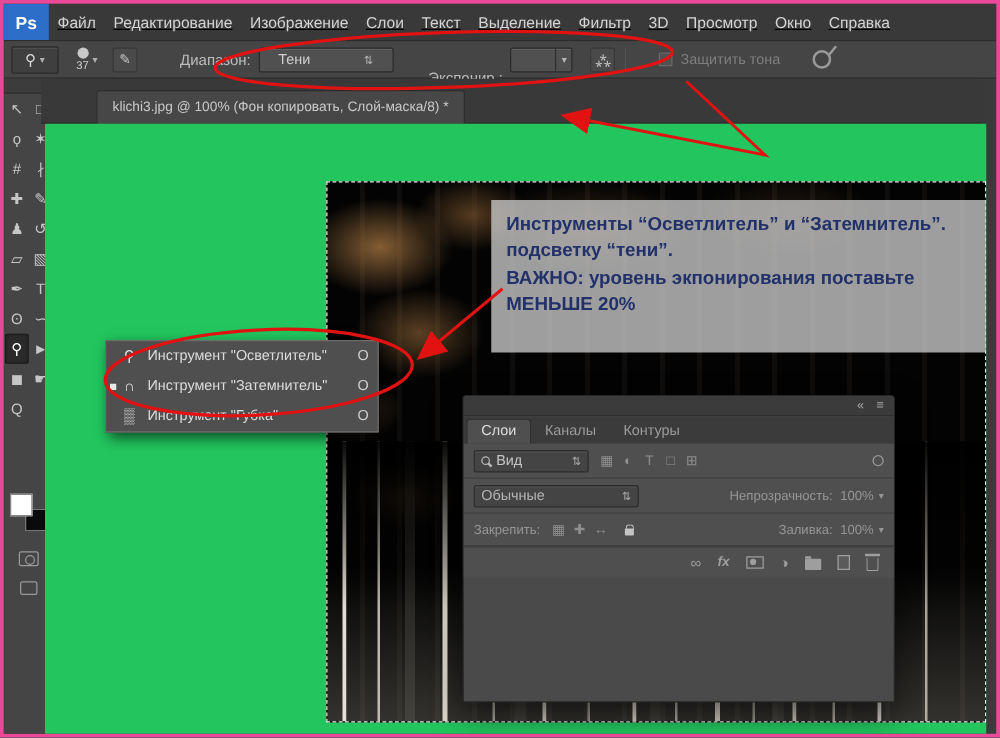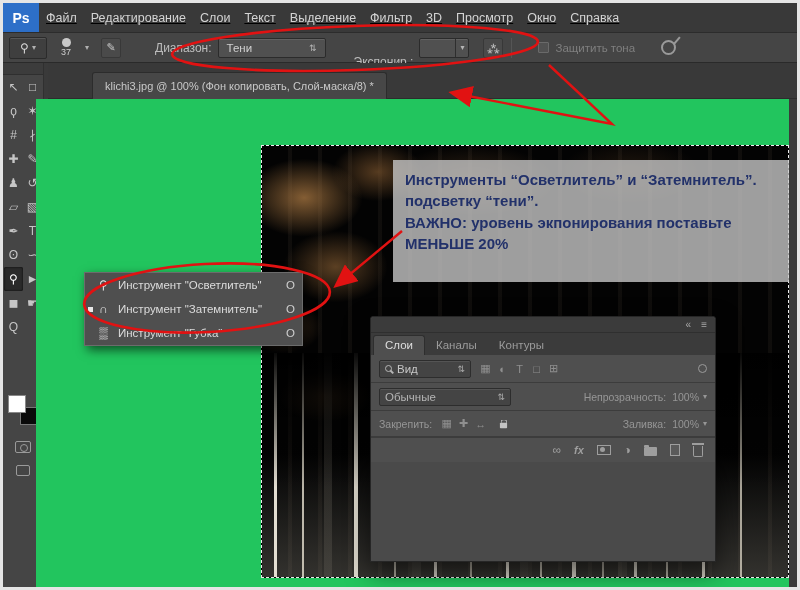--- a/index.html
+++ b/index.html
@@ -1,53 +1,53 @@
 <!DOCTYPE html>
 <html><head>
 <meta charset="utf-8">
 <style>
   *{margin:0;padding:0;box-sizing:border-box;}
   body{background:#222;font-family:"Liberation Sans",sans-serif;-webkit-font-smoothing:antialiased;}
-  .window{position:relative;width:800px;height:590px;border:3px solid #e5e5e5;background:#3a3a3a;overflow:hidden;}
+  .window{position:relative;width:800px;height:590px;border:3px solid #ec4899;background:#3a3a3a;overflow:hidden;}
 
   
   .menubar{position:absolute;left:0;top:0;width:794px;height:30px;background:#393939;border-bottom:1px solid #2c2c2c;display:flex;align-items:stretch;}
   .ps-logo{width:36px;display:flex;align-items:center;justify-content:center;background:#2d6fc8;color:#fff;font-weight:bold;font-size:14px;}
   .menu-items{display:flex;align-items:center;text-decoration:underline;}
   .menu-item{padding:0 7px;font-size:12.5px;color:#d4d4d4;line-height:30px;cursor:default;white-space:nowrap;}
 
   
   .optionsbar{position:absolute;left:0;top:30px;width:794px;height:30px;background:#454545;border-bottom:1px solid #2a2a2a;display:flex;align-items:center;padding:0 6px;font-size:12px;color:#c2c2c2;}
   .tool-preset{width:38px;height:22px;background:#3f3f3f;border:1px solid #2b2b2b;box-shadow:inset 0 1px 0 #565656;display:flex;align-items:center;justify-content:center;gap:3px;border-radius:2px;}
   .tool-preset .g{color:#d8d8d8;font-size:12px;}
   .tiny-arrow{font-size:8px;color:#b0b0b0;}
   .vdiv{width:1px;height:20px;background:#2e2e2e;border-right:1px solid #555;margin:0 8px;}
-  .brush-widget{display:flex;align-items:center;gap:14px;margin-left:14px;}
+  .brush-widget{display:flex;align-items:center;gap:3px;margin-left:14px;}
   .brush-col{display:flex;flex-direction:column;align-items:center;line-height:1;}
   .brush-dot{width:9px;height:9px;border-radius:50%;background:#c9c9c9;margin-bottom:1px;}
   .brush-size{font-size:9px;color:#cfcfcf;}
   .panel-toggle{margin-left:12px;width:20px;height:20px;border:1px solid #383838;border-radius:2px;display:flex;align-items:center;justify-content:center;color:#c5c5c5;font-size:11px;background:#4a4a4a;}
   .opt-label{color:#bdbdbd;margin-left:34px;margin-right:6px;}
   .opt-label.exp{margin-left:28px;margin-top:28px;}
-  .select{height:20px;background:#505050;border:1px solid #2b2b2b;box-shadow:inset 0 1px 0 rgba(255,255,255,.1);border-radius:2px;display:flex;align-items:center;padding:0 8px;color:#d0d0d0;}
+  .select{height:20px;background:#505050;border:1px solid #2b2b2b;box-shadow:inset 0 1px 0 rgba(255,255,255,.1);border-radius:2px;display:flex;align-items:center;padding:0 15px;color:#d0d0d0;}
   .select .sval{flex:1;font-size:11.5px;}
   .select .updn{font-size:9px;color:#b5b5b5;margin-left:6px;}
   .select.range{width:108px;}
   .combo{height:20px;display:flex;align-items:stretch;border:1px solid #2b2b2b;border-radius:2px;background:#505050;box-shadow:inset 0 1px 0 rgba(255,255,255,.1);}
   .combo .cval{display:flex;align-items:center;padding:4px 6px;font-size:11.5px;color:#d0d0d0;min-width:34px;margin-top:48px;}
   .combo .cbtn{width:13px;display:flex;align-items:center;justify-content:center;border-left:1px solid #2e2e2e;color:#b5b5b5;font-size:8px;}
   .airbrush{margin-left:14px;width:20px;height:20px;border:1px solid #383838;background:#4a4a4a;border-radius:2px;display:flex;align-items:center;justify-content:center;color:#c5c5c5;font-size:11px;}
   .chk-wrap{display:flex;align-items:center;gap:6px;margin-left:18px;}
   .chk{width:11px;height:11px;background:#515151;border:1px solid #6a6a6a;border-radius:1px;}
   .chk-label{color:#7f7f7f;font-size:11.5px;}
   .ring{margin-left:26px;width:15px;height:15px;border:2px solid #9a9a9a;border-radius:50%;position:relative;}
   .ring::after{content:"";position:absolute;right:-4px;top:-6px;width:2px;height:9px;background:#9a9a9a;transform:rotate(40deg);}
 
   
-  .tabbar{position:absolute;left:45px;top:60px;width:753px;height:36px;background:#393939;border-bottom:1px solid #2c2c2c;}
+  .tabbar{position:absolute;left:30px;top:60px;width:753px;height:36px;background:#393939;border-bottom:1px solid #2c2c2c;}
   .doc-tab{position:absolute;left:44px;top:9px;height:27px;background:#474747;border:1px solid #2c2c2c;border-bottom:none;border-radius:3px 3px 0 0;display:flex;align-items:center;padding:0 12px;font-size:11px;color:#c9c9c9;white-space:nowrap;}
 
   
   .toolbar{position:absolute;left:0;top:60px;width:41px;height:524px;background:#454545;border-right:1px solid #303030;}
   .toolbar-top{height:12px;background:#3c3c3c;border-bottom:1px solid #2f2f2f;}
   .tools{display:grid;grid-template-columns:repeat(2,19px);justify-content:center;}
   .tool{width:19px;height:24px;display:flex;align-items:center;justify-content:center;cursor:default;}
   .tool .tglyph{font-size:12px;color:#c6c6c6;line-height:1;}
   .tool.selected{background:#2a2a2a;border-radius:2px;box-shadow:inset 0 0 2px #000;}
   .tool.selected .tglyph{color:#fff;}
@@ -167,20 +167,21 @@
 <body>
 
 <div class="window">
 
   <div class="menubar">
     <div class="ps-logo">Ps</div>
     <div class="menu-items">
 
     <span class="menu-item">Файл</span>
         <span class="menu-item">Редактирование</span>
+        <span class="menu-item">Изображение</span>
         <span class="menu-item">Слои</span>
         <span class="menu-item">Текст</span>
         <span class="menu-item">Выделение</span>
         <span class="menu-item">Фильтр</span>
         <span class="menu-item">3D</span>
         <span class="menu-item">Просмотр</span>
         <span class="menu-item">Окно</span>
         <span class="menu-item">Справка</span>
       </div>
   </div>

